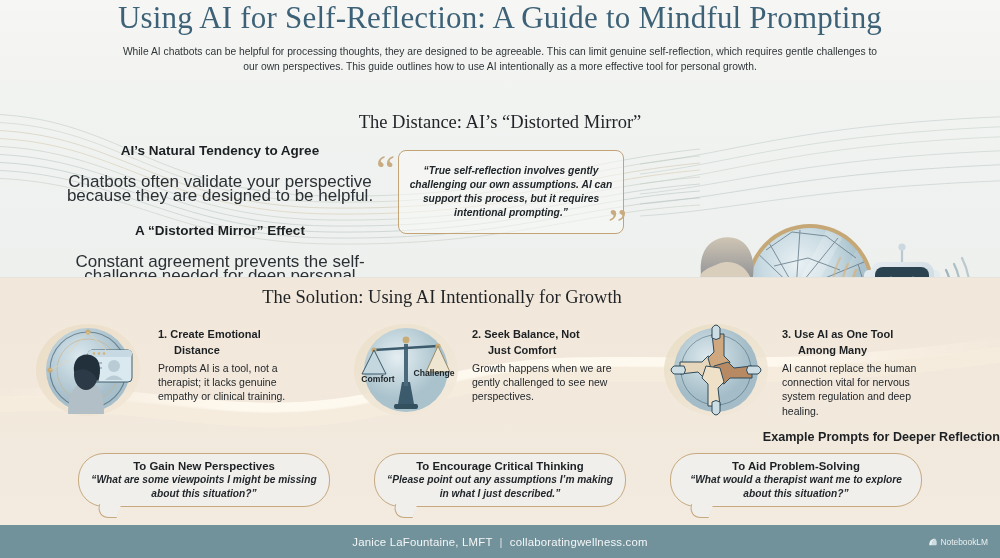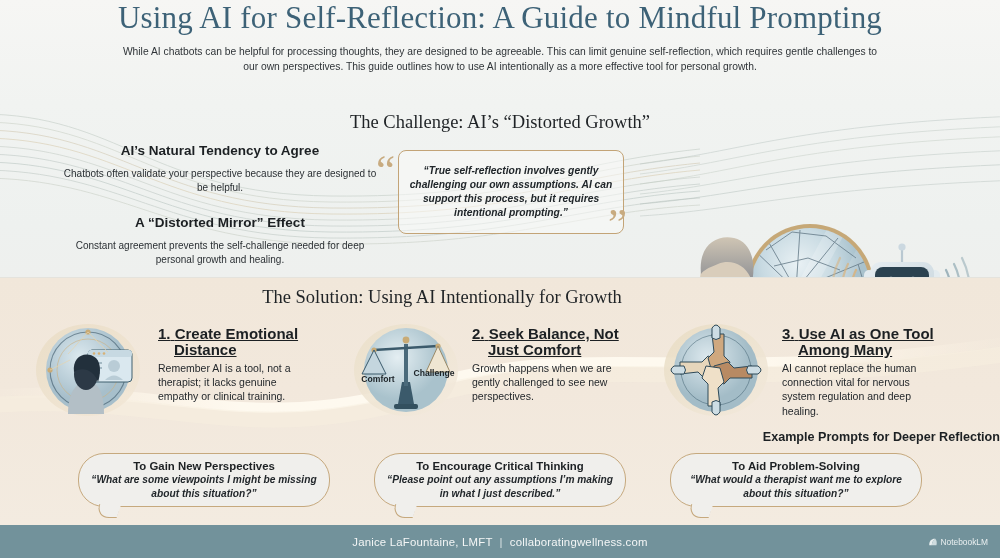--- a/index.html
+++ b/index.html
@@ -33,21 +33,21 @@
     background: linear-gradient(180deg, #f1f3f1 0%, #eef1ef 70%, #eef0ee 100%);
     overflow: hidden;
   }
   .challenge .wave-svg { position: absolute; left: 0; top: 0; width: 1000px; height: 173px; }
   .ch-title {
     position: absolute; left: 0; top: 8px; width: 1000px; text-align: center;
     font-family: "Liberation Serif", serif; font-size: 18.5px; color: #1f2326;
   }
   .ch-left { position: absolute; left: 60px; top: 38px; width: 320px; text-align: center; }
   .ch-h { font-size: 13.5px; font-weight: bold; color: #1c2023; line-height: 17px; }
-  .ch-p { font-size: 10px; line-height: 14px; color: #2b3034; margin-top: 8px; }
+  .ch-p { font-size: 17px; line-height: 14px; color: #2b3034; margin-top: 16px; }
   .ch-block2 { margin-top: 19px; }
 
   .quotebox {
     position: absolute; left: 398px; top: 46px; width: 226px; height: 84px;
     border: 1.1px solid #c3a477; border-radius: 8px;
     background: rgba(250,250,248,.55);
     display: flex; align-items: center; justify-content: center;
   }
   .quotebox p {
     font-size: 10.3px; line-height: 14.2px; font-style: italic;
@@ -72,21 +72,21 @@
   .sol-title {
     position: absolute; left: 0; top: 9px; width: 884px; text-align: center;
     font-family: "Liberation Serif", serif; font-size: 18.5px; color: #1f2326;
   }
   .sol-swoosh { position: absolute; left: 0; top: 0; width: 1000px; height: 248px; }
 
   .step { position: absolute; top: 38px; display: flex; align-items: flex-start; }
   .step-icon { position: relative; width: 108px; height: 108px; flex: 0 0 108px; }
   .step-text { padding-top: 10px; }
   .step-h {
-    font-size: 15px; font-weight: bold; color: #1c2023; line-height: 16px; text-decoration: underline;
+    font-size: 11px; font-weight: bold; color: #1c2023; line-height: 16px;
   }
   .step-h .l2 { display: block; padding-left: 16px; }
   .step-p { font-size: 10.5px; line-height: 14.2px; color: #24282c; margin-top: 3px; }
 
   #step1 { left: 34px; }
   #step1 .step-text { width: 158px; margin-left: 16px; }
   #step2 { left: 352px; }
   #step2 .step-text { width: 150px; margin-left: 12px; }
   #step3 { left: 662px; }
   #step3 .step-text { width: 162px; margin-left: 12px; }
@@ -157,21 +157,21 @@
       <g fill="none" stroke-width="0.9" opacity="0.5">
         <path d="M640,60 C740,48 800,20 1020,12" stroke="#b4c1bd"></path>
         <path d="M640,70 C740,58 800,30 1020,22" stroke="#bbc6bf"></path>
         <path d="M640,80 C740,68 800,40 1020,32" stroke="#c0c9c0"></path>
         <path d="M640,90 C740,80 800,54 1020,46" stroke="#b7c3bd"></path>
         <path d="M640,100 C740,92 800,68 1020,60" stroke="#aebbb7"></path>
         <path d="M640,112 C740,106 800,84 1020,76" stroke="#b5c1bc"></path>
       </g>
     </svg>
 
-    <div class="ch-title">The Challenge: AI’s “Distorted Growth”</div>
+    <div class="ch-title">The Distance: AI’s “Distorted Mirror”</div>
 
     <div class="ch-left">
       <div>
         <div class="ch-h">AI’s Natural Tendency to Agree</div>
         <div class="ch-p">Chatbots often validate your perspective because they are designed to be helpful.</div>
       </div>
       <div class="ch-block2">
         <div class="ch-h">A “Distorted Mirror” Effect</div>
         <div class="ch-p">Constant agreement prevents the self-challenge needed for deep personal growth and healing.</div>
       </div>
@@ -323,21 +323,21 @@
               <path d="M54,16 L74,36"></path>
           </g>
         </svg>
       </div>
       <div class="step-text">
         <div class="step-h">
           <span>1.</span>
           <span>Create Emotional</span>
           <span class="l2">Distance</span>
         </div>
-        <div class="step-p">Remember AI is a tool, not a therapist; it lacks genuine empathy or clinical training.</div>
+        <div class="step-p">Prompts AI is a tool, not a therapist; it lacks genuine empathy or clinical training.</div>
       </div>
     </div>
 
     <div class="step" id="step2">
       <div class="step-icon">
         <svg viewBox="0 0 108 108">
           <defs>
             <radialGradient id="c2" cx="40%" cy="35%">
               <stop offset="0%" stop-color="#e4eef2"></stop>
                 <stop offset="100%" stop-color="#a9c2cc"></stop>

